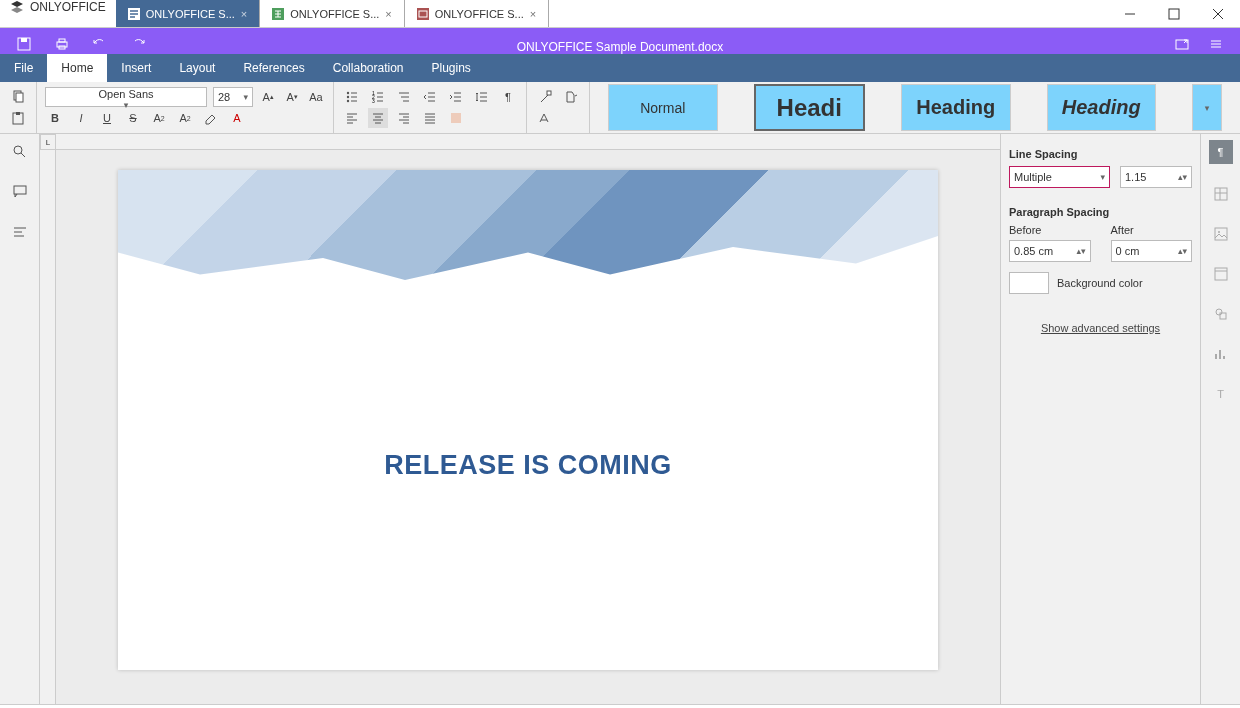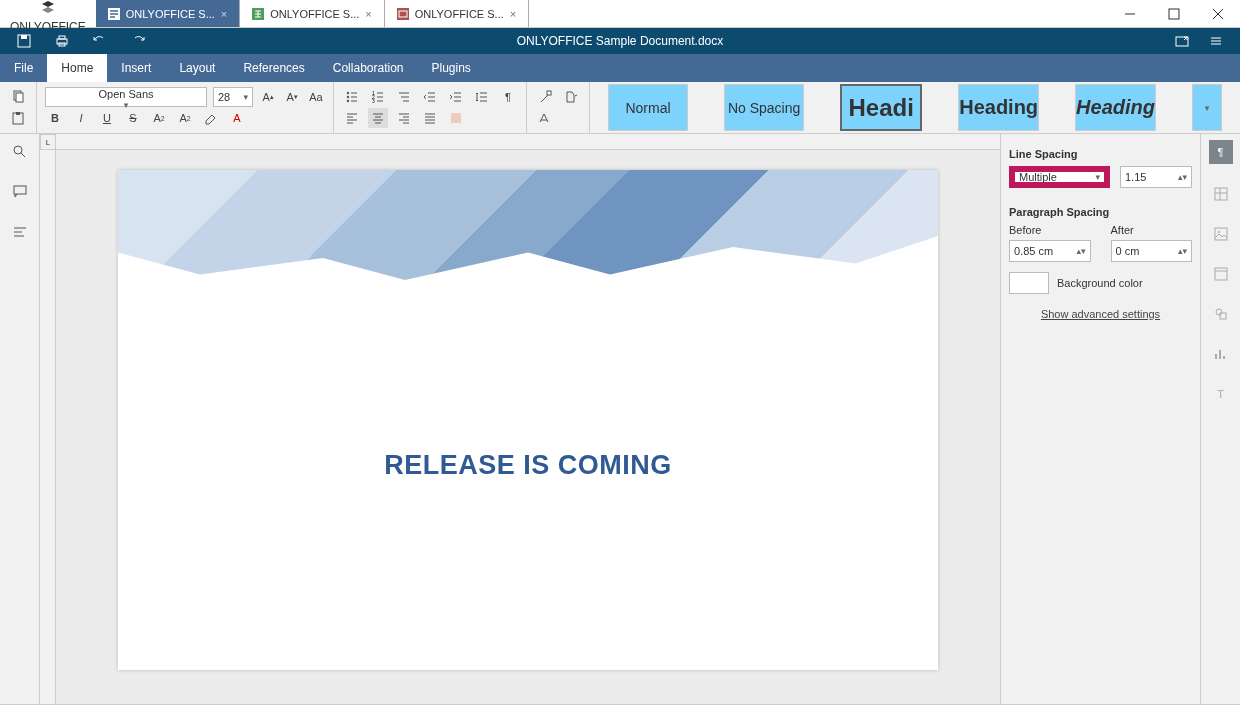--- a/index.html
+++ b/index.html
@@ -1,26 +1,26 @@
 <!DOCTYPE html>
 <html><head>
 <meta charset="utf-8">
 <style>
 * { box-sizing: border-box; margin: 0; padding: 0; }
 body { font-family: "Segoe UI", Arial, sans-serif; font-size: 11px; color: #333; background: #fff; overflow: hidden; width: 1240px; height: 708px; }
 
 .titlebar { height: 28px; background: #fff; border-bottom: 1px solid #ccc; display: flex; align-items: stretch; }
-.brand { display: flex; align-items: center; padding: 0 10px; gap: 6px; font-weight: 500; font-size: 12px; flex-direction: column; }
+.brand { display: flex; padding: 0 10px; gap: 6px; font-weight: 500; font-size: 12px; }
 .app-tab { display: flex; align-items: center; gap: 6px; padding: 0 12px; border-right: 1px solid #aaa; font-size: 11px; cursor: pointer; }
 .app-tab.active { background: #446995; color: #fff; }
 .app-tab .close { opacity: .7; }
 .win-controls { margin-left: auto; display: flex; }
 .win-btn { width: 44px; display: flex; align-items: center; justify-content: center; cursor: pointer; }
 
-.doc-header { height: 26px; background: #0c4a6e; color: #fff; display: flex; align-items: center; position: relative; }
+.doc-header { height: 26px; background: #8b5cf6; color: #fff; display: flex; align-items: flex-end; position: relative; }
 .doc-header .quick { display: flex; gap: 18px; padding: 0 14px; }
 .doc-title { position: absolute; left: 0; right: 0; text-align: center; font-size: 12px; pointer-events: none; }
 .doc-header .right { margin-left: auto; display: flex; gap: 14px; padding-right: 14px; }
 
 .menubar { height: 28px; background: #446995; color: #fff; display: flex; align-items: stretch; }
 .menu-item { padding: 0 14px; display: flex; align-items: center; font-size: 12px; cursor: pointer; }
 .menu-item.active { background: #fff; color: #333; }
 
 .toolbar { height: 52px; background: #f1f1f1; border-bottom: 1px solid #ccc; display: flex; align-items: stretch; }
 .tb-group { border-right: 1px solid #ccc; padding: 4px 8px; display: flex; flex-direction: column; justify-content: space-between; }
@@ -45,28 +45,28 @@
 .ruler-h { position: absolute; top: 0; left: 16px; right: 0; height: 16px; background: #f1f1f1; border-bottom: 1px solid #ccc; }
 .ruler-v { position: absolute; top: 16px; left: 0; width: 16px; bottom: 0; background: #f1f1f1; border-right: 1px solid #ccc; }
 .canvas { position: absolute; top: 16px; left: 16px; right: 0; bottom: 0; overflow: auto; }
 .page { width: 820px; background: #fff; margin: 20px auto; box-shadow: 0 0 4px rgba(0,0,0,.2); position: relative; min-height: 500px; }
 .page-header-art { height: 110px; background: linear-gradient(135deg,#d7e3f0 0%,#d7e3f0 15%,#c3d4e8 15%,#c3d4e8 30%,#a7c0db 30%,#a7c0db 45%,#89a9cc 45%,#89a9cc 55%,#6f94bf 55%,#6f94bf 70%,#b9cee4 70%,#b9cee4 85%,#dbe5f1 85%); clip-path: polygon(0 0,100% 0,100% 60%,90% 85%,75% 70%,60% 95%,50% 75%,35% 100%,25% 80%,10% 95%,0 75%); }
 .page-body { padding: 170px 60px 60px; text-align: center; }
 .page-body h1 { color: #2f5a93; font-size: 27px; font-weight: 700; letter-spacing: 0.5px; }
 
 .right-panel { width: 200px; background: #f1f1f1; border-left: 1px solid #ccc; padding: 10px 8px; font-size: 11px; }
 .right-panel .lbl { font-weight: 600; margin: 4px 0 6px; color: #333; }
-.combo { display: flex; align-items: center; border: 6px solid #be185d; background: #fff; height: 22px; padding: 0 4px; justify-content: space-between; margin-bottom: 8px; }
+.combo { display: flex; align-items: center; border: 1px solid #be185d; background: #fff; height: 22px; padding: 0 4px; justify-content: space-between; margin-bottom: 8px; }
 .num-field { display: flex; align-items: center; border: 1px solid #bbb; background: #fff; height: 22px; padding: 0 4px; justify-content: space-between; }
 .two-col { display: flex; gap: 20px; margin-bottom: 10px; }
 .two-col > div { flex: 1; }
 .chk-row { display: flex; gap: 6px; margin-bottom: 10px; line-height: 1.4; }
 .chk { width: 13px; height: 13px; border: 1px solid #999; background: #fff; flex: none; margin-top: 2px; }
 .color-sw { width: 40px; height: 22px; border: 1px solid #bbb; background: #fff; }
-.adv-link { text-align: center; margin-top: 14px; text-decoration: underline; cursor: pointer; color: #444; }
+.adv-link { text-align: center; margin-top: 28px; text-decoration: underline; cursor: pointer; color: #444; }
 
 .right-tools { width: 40px; background: #f1f1f1; border-left: 1px solid #ccc; display: flex; flex-direction: column; align-items: center; padding-top: 6px; gap: 20px; }
 .right-tools .para-btn { width: 24px; height: 24px; background: #7d858c; color: #fff; display: flex; align-items: center; justify-content: center; }
 
 .statusbar { height: 24px; border-top: 1px solid #ccc; display: flex; align-items: center; padding: 0 10px; font-size: 11px; color: #444; gap: 12px; }
 .statusbar .spacer { flex: 1; }
 
 svg { display: block; }
 .chev { font-size: 9px; color: #666; }
 </style>
@@ -351,23 +351,20 @@
           <svg width="14" height="14">
             <path d="M2 11l4-8 4 8M3 9h6" fill="none" stroke="#555"></path>
           </svg>
         </span>
     </div>
   </div>
   <div class="styles">
     <div class="style-box">
         <span>Normal</span>
       </div>
-    <div class="style-box">
-        <span>No Spacing</span>
-      </div>
     <div class="style-box selected style-h1">
         <span>Headi</span>
       </div>
     <div class="style-box style-h2">
         <span>Heading</span>
       </div>
     <div class="style-box style-h3">
         <span>Heading</span>
       </div>
     <div class="style-box style-more">

